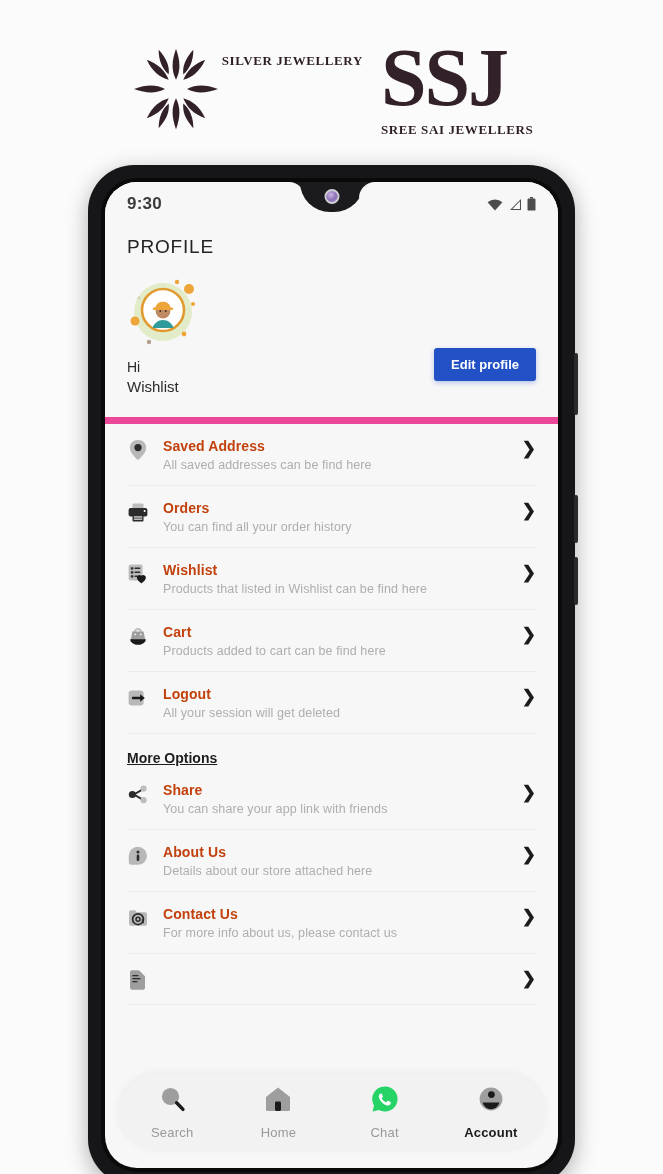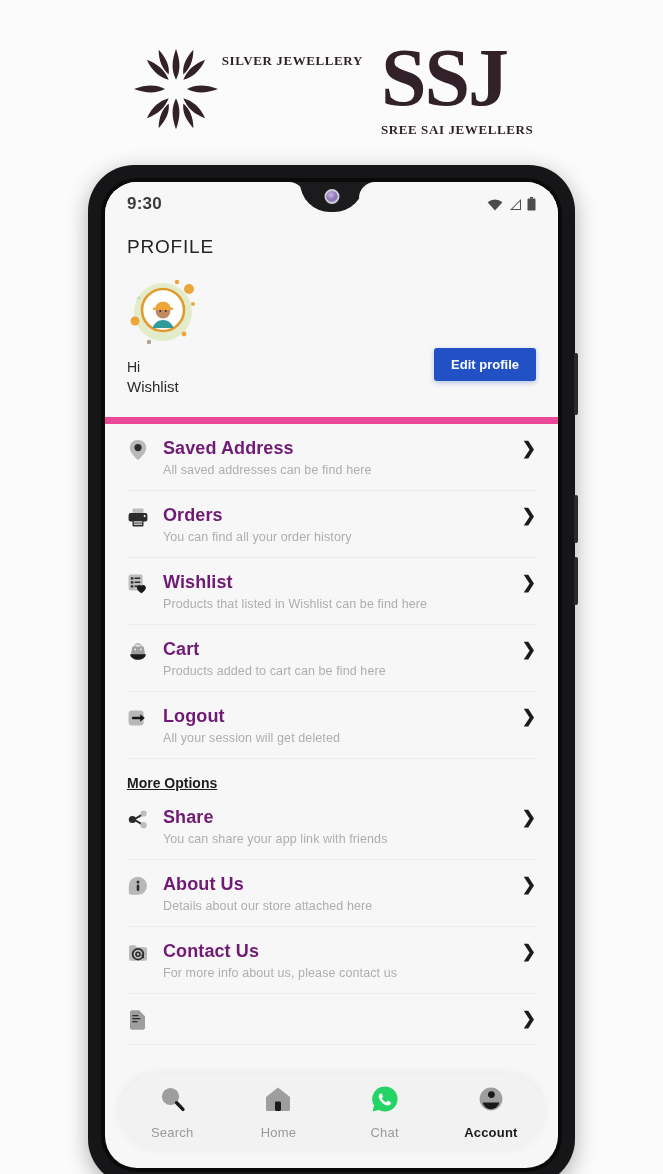--- a/index.html
+++ b/index.html
@@ -125,21 +125,21 @@
   .row {
     position: relative; display: flex; align-items: flex-start;
     padding: 14px 0 13px; border-bottom: 1px solid #ececec; cursor: pointer;
   }
   .row:last-child { border-bottom: 1px solid #ececec; }
   .row-ic {
     width: 22px; height: 22px; flex: 0 0 22px; margin-top: 1px;
     display: flex; align-items: center; justify-content: center;
   }
   .row-txt { margin-left: 14px; flex: 1; }
-  .row-title { font-size: 18px; font-weight: 700; color: #701a75; letter-spacing: .1px; }
+  .row-title { font-size: 14px; font-weight: 700; color: #c2410c; letter-spacing: .1px; }
   .row-sub { font-size: 12.5px; color: #aeaeae; margin-top: 4px; letter-spacing: .1px; }
   .chev {
     position: absolute; right: 0; top: 16px;
     font-size: 17px; color: #1b1b1b; font-weight: 700; line-height: 1;
   }
   .section-label {
     padding: 16px 0 2px; font-size: 14px; font-weight: 700; color: #1d1d1d;
   }
   .sec-divider { border-bottom: none; text-decoration: underline; }
 

